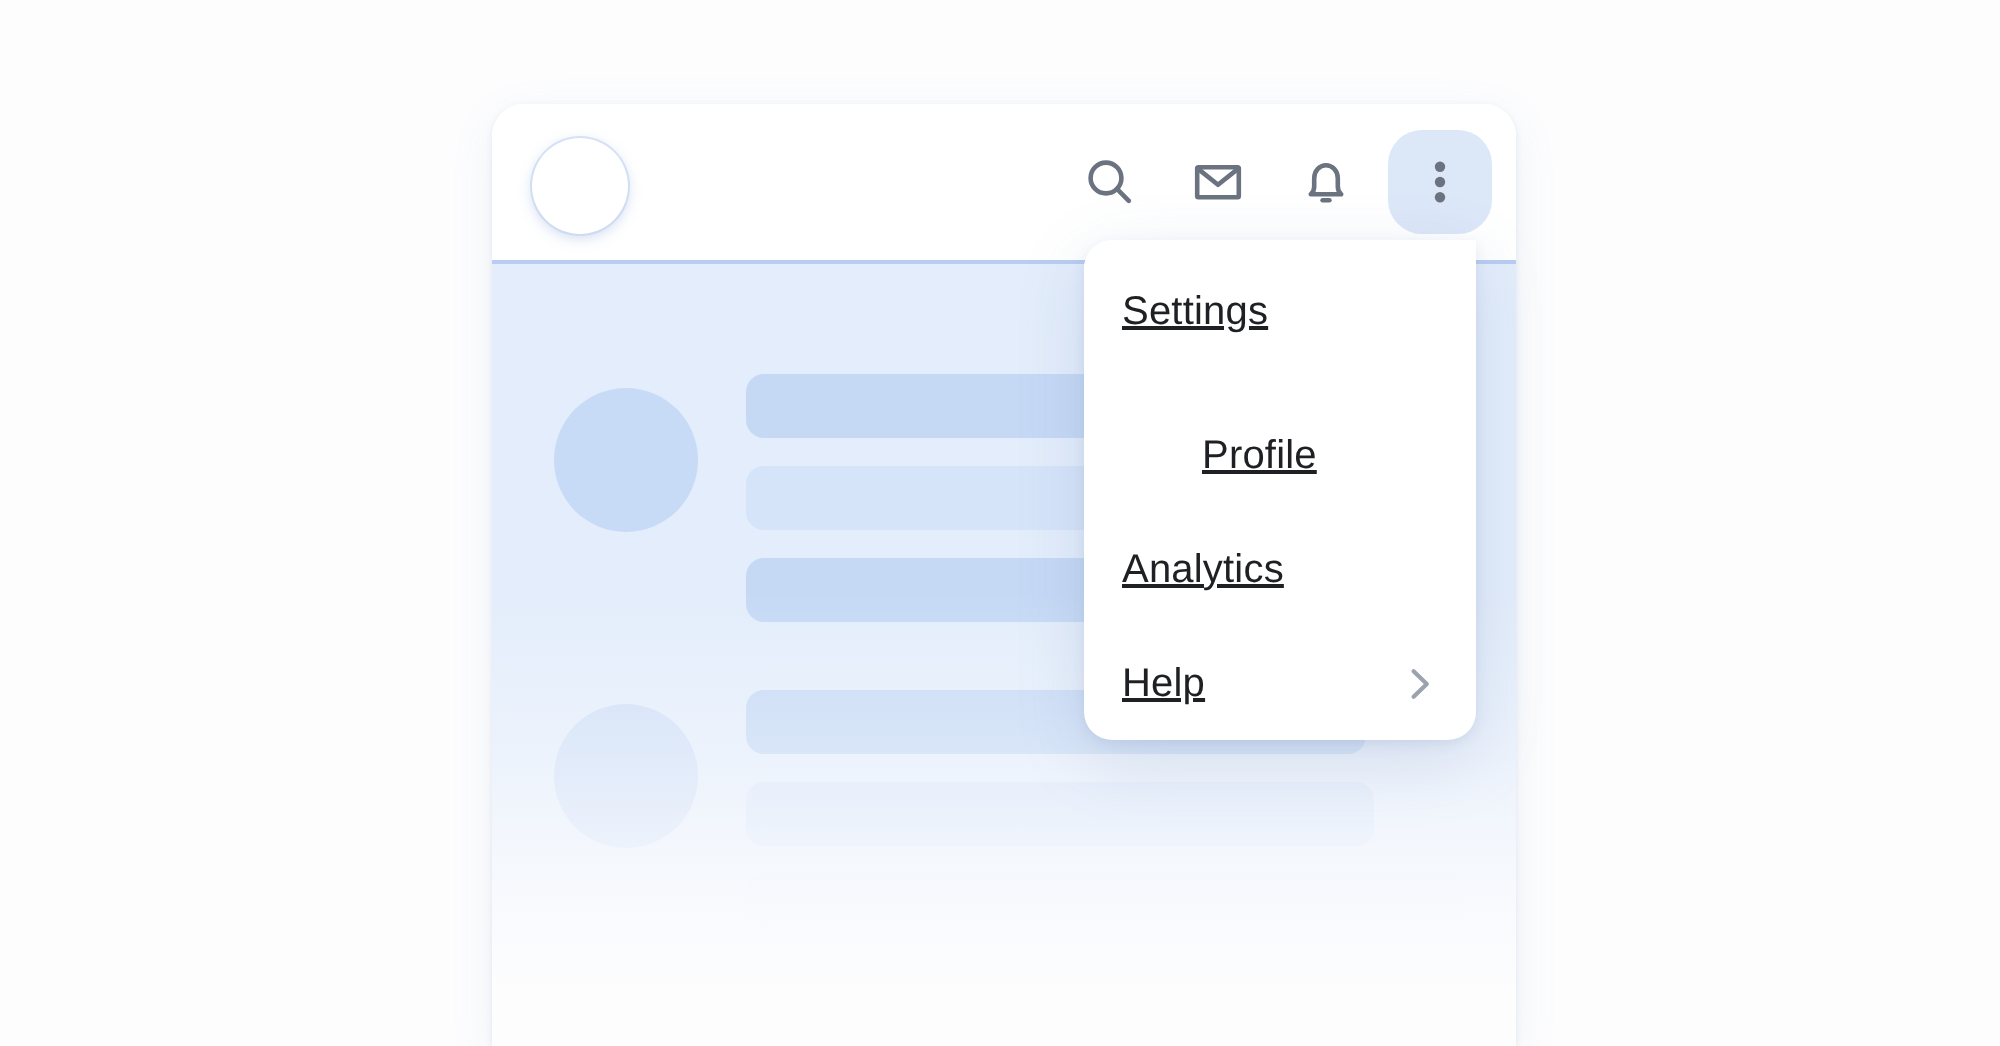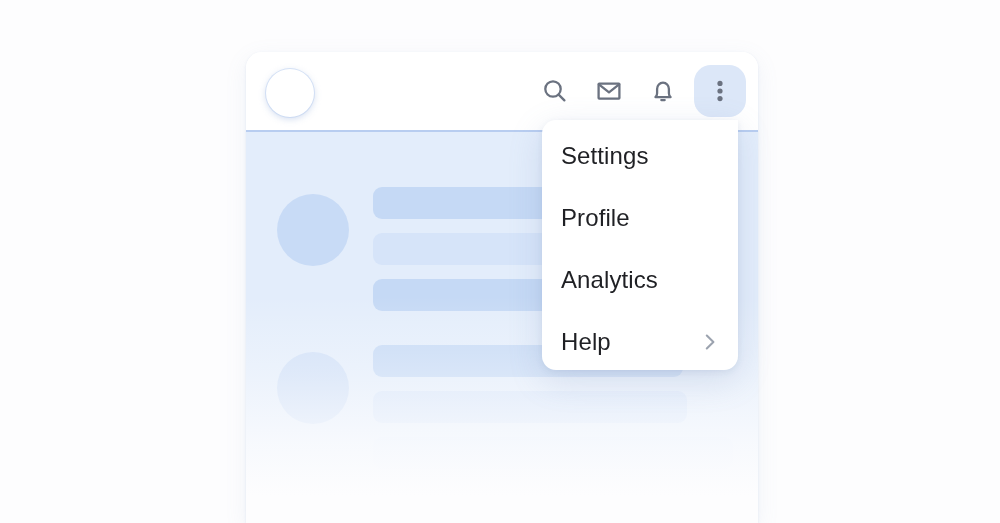--- a/index.html
+++ b/index.html
@@ -156,25 +156,26 @@
     left: 0;
     width: 196px;
     height: 62px;
     display: flex;
     align-items: center;
     padding: 0 18px 0 19px;
     box-sizing: border-box;
     cursor: pointer;
   }
   .menu-item .label {
-    font-size: 24px;
+    font-size: 20px;
     color: #1f2024;
     letter-spacing: 0.1px;
     line-height: 1;
     white-space: nowrap;
+    text-decoration: underline;
   }
   .menu-item .spacer { flex: 1; }
   .menu-item .chevron { display: flex; align-items: center; }
 </style>
 </head>
 <body>
 
 <div id="stage">
 
   <div class="app-card">
@@ -246,25 +247,25 @@
 
   </div>
 
   <div class="dropdown">
     <div class="menu-list">
 
       <div class="menu-item" style="top:5px;">
         <span class="label">Settings</span>
       </div>
 
-      <div class="menu-item" style="top:67px;">
+      <div class="menu-item" style="top:77px;margin-left:40px;">
         <span class="label">Profile</span>
       </div>
 
-      <div class="menu-item" style="top:129px;">
+      <div class="menu-item" style="top:113px;align-items:flex-end;">
         <span class="label">Analytics</span>
       </div>
 
       <div class="menu-item" style="top:191px;gap:35px;">
         <span class="label">Help</span>
         <span class="spacer"></span>
         <span class="chevron">
           <svg width="20" height="20" viewBox="0 0 20 20" fill="none">
             <path d="M6.8 3.6 L13.4 10 L6.8 16.4" stroke="#9ca3af" stroke-width="2.1" stroke-linecap="round" stroke-linejoin="round"></path>
           </svg>

